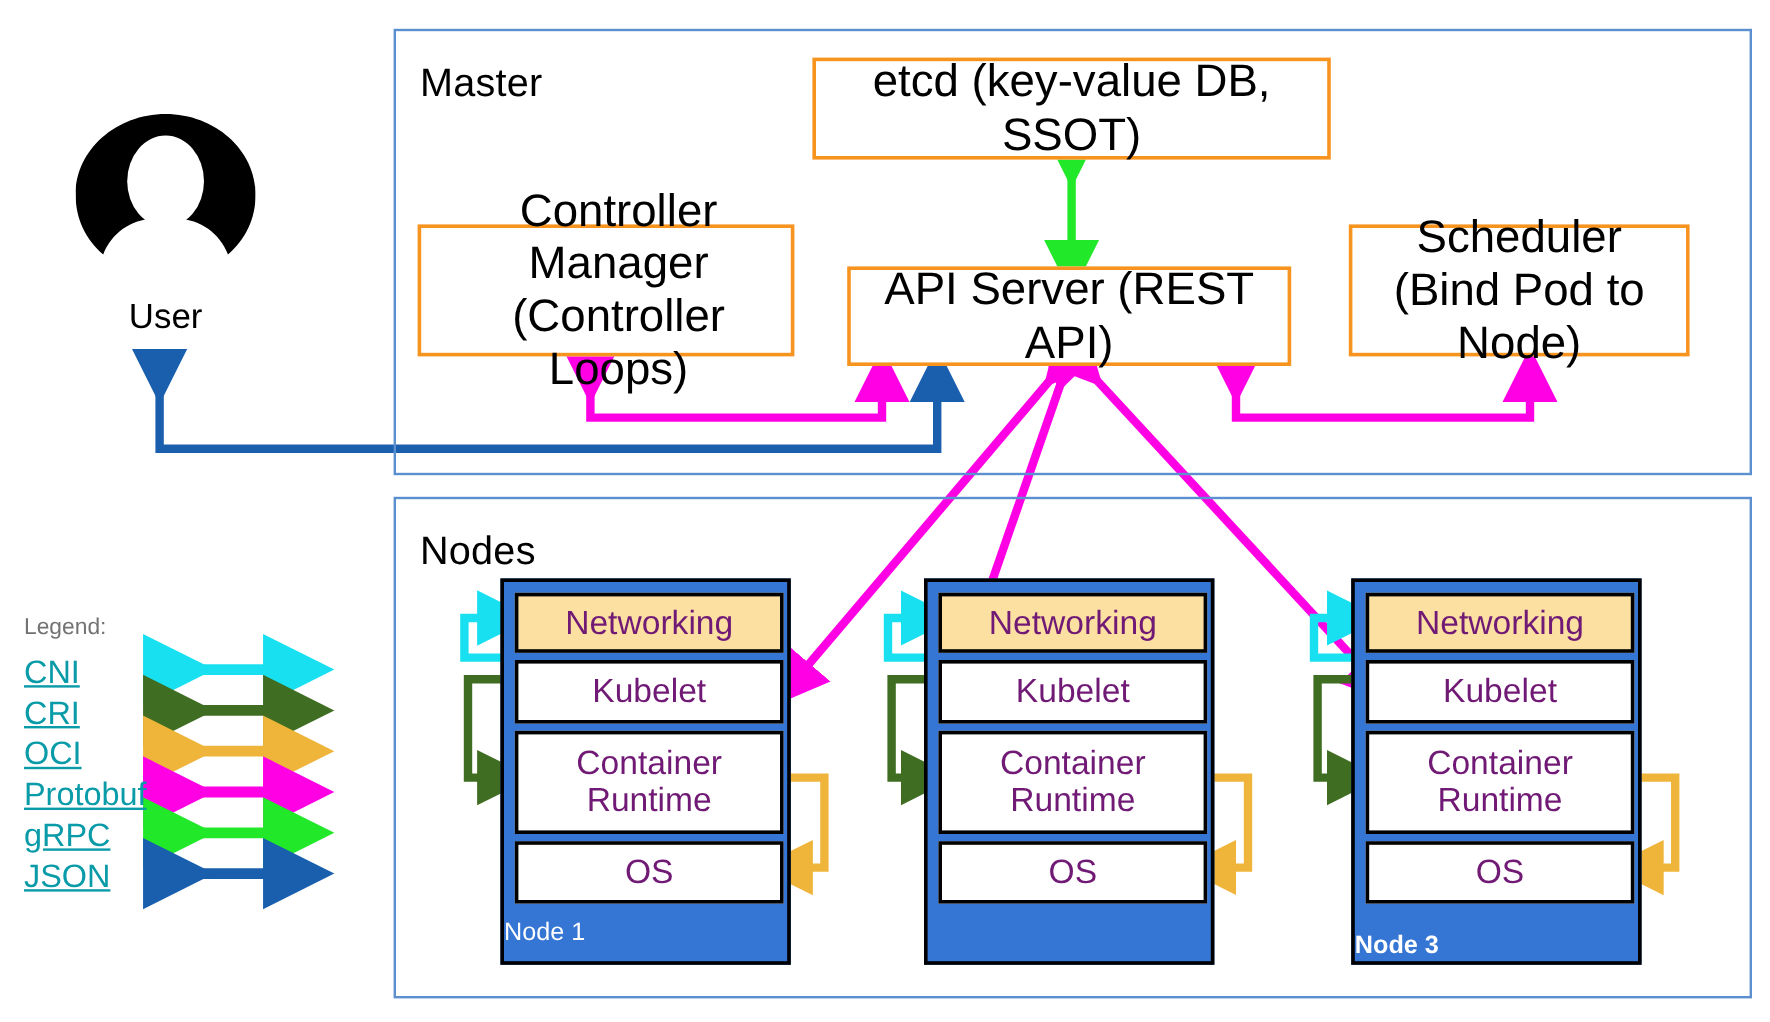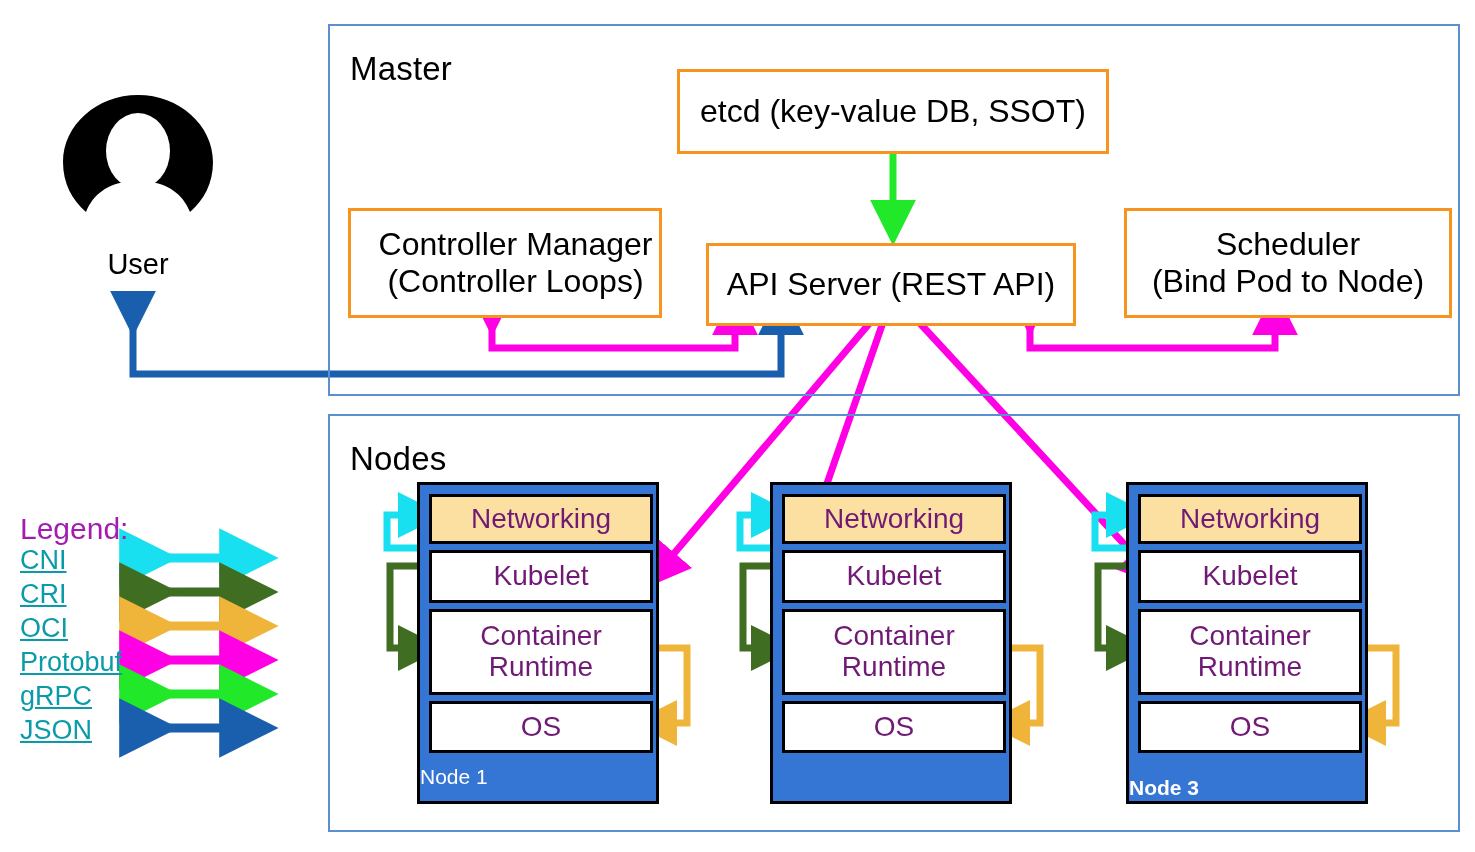--- a/index.html
+++ b/index.html
@@ -5,33 +5,33 @@
   html,body{margin:0;padding:0;background:#ffffff;}
   body{width:1475px;height:852px;font-family:"Liberation Sans",sans-serif;overflow:hidden;}
   #stage{position:relative;width:1475px;height:852px;background:#fff;}
   #wires{position:absolute;left:0;top:0;width:1475px;height:852px;pointer-events:none;}
 
   .grp{position:absolute;border:2px solid #5B8FD0;background:transparent;}
   .grp-title{position:absolute;font-size:33px;color:#000;letter-spacing:.2px;white-space:nowrap;}
 
   .mbox{position:absolute;border:3px solid #F79420;background:#fff;
         display:flex;align-items:center;justify-content:center;text-align:center;
-        font-size:32px;color:#000;line-height:1.16;box-sizing:border-box;margin-top:21px;}
+        font-size:38px;color:#000;line-height:1.16;box-sizing:border-box;}
 
   .node{position:absolute;background:#3575D3;border:3px solid #000;box-sizing:border-box;}
   .nlayer{position:absolute;background:#fff;border:3px solid #000;box-sizing:border-box;
           display:flex;align-items:center;justify-content:center;text-align:center;
           font-size:28px;color:#701a75;line-height:1.1;}
   .nlayer.net{background:#FBE0A2;}
   .nlabel{position:absolute;left:0;right:0;color:#fff;font-size:21px;}
 
   .user-icon{position:absolute;}
   .user-label{position:absolute;text-align:center;font-size:29px;color:#000;}
 
-  .legend-title{position:absolute;font-size:30px;color:#a21caf;}
+  .legend-title{position:absolute;font-size:19px;color:#737373;}
   .legend-link{position:absolute;font-size:27px;color:#0A9BA8;text-decoration:underline;
                text-underline-offset:2px;white-space:nowrap;}
 </style>
 </head>
 <body>
 
 <div id="stage">
 
   <svg id="wires" viewBox="0 0 1475 852" width="1475" height="852">
     <defs>
@@ -150,21 +150,21 @@
 
   <div class="mbox" style="left:348px;top:187px;width:314px;height:110px;flex-direction:column;padding-left:21px;">
     <span>Controller Manager</span>
     <span>(Controller Loops)</span>
   </div>
 
   <div class="mbox" style="left:706px;top:222px;width:370px;height:83px;">
     <span>API Server (REST API)</span>
   </div>
 
-  <div class="mbox" style="left:1124px;top:187px;width:328px;height:110px;flex-direction:column;">
+  <div class="mbox" style="left:1124px;top:187px;width:284px;height:110px;flex-direction:column;">
     <span>Scheduler</span>
     <span>(Bind Pod to Node)</span>
   </div>
 
   <div class="grp" style="left:328px;top:414px;width:1128px;height:414px;"></div>
   <div class="grp-title" style="left:350px;top:440px;">Nodes</div>
 
   <div class="node" style="left:417px;top:482px;width:242px;height:322px;">
     <div class="nlayer net" style="left:9px;top:9px;width:224px;height:50px;">
       <span>Networking</span>

